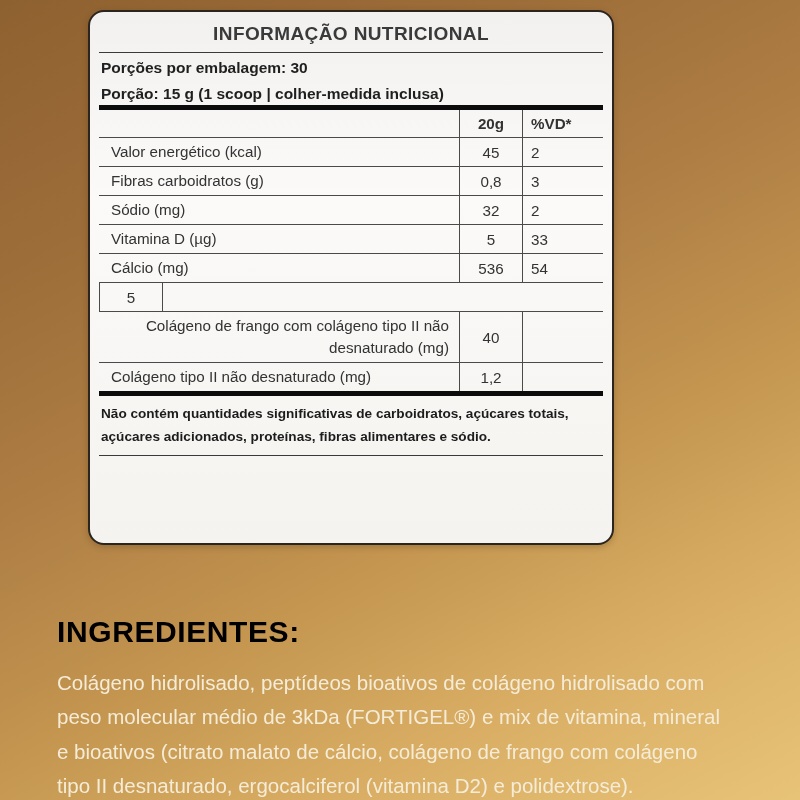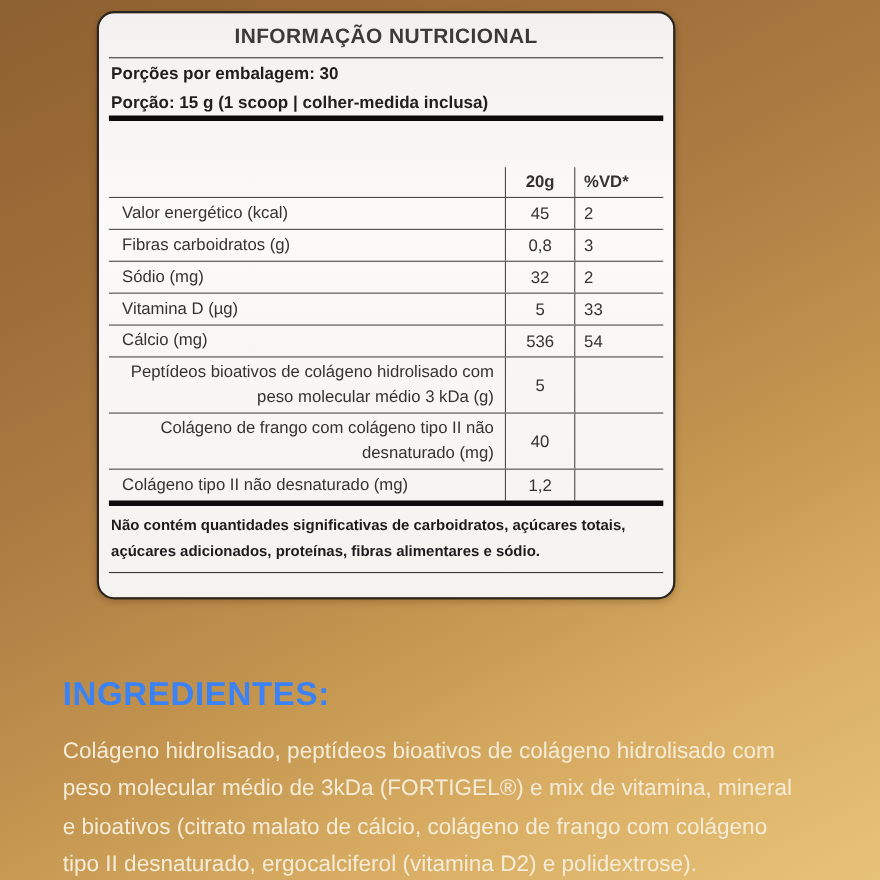--- a/index.html
+++ b/index.html
@@ -20,36 +20,36 @@
   }
   .label-title{
     text-align:center;font-weight:bold;font-size:19px;color:#3a3a3a;
     letter-spacing:.4px;padding:6px 0 7px;
   }
   .rule{border-top:1.6px solid #3a3a3a;height:0;}
   .serv{font-weight:bold;font-size:15.5px;color:#1f1f1f;padding:6px 2px 2px;}
   .serv:last-of-type{padding-bottom:6px;}
   .thickbar{height:5px;background:#0c0c0c;}
   .trow,.thead{display:flex;align-items:stretch;font-size:15.2px;color:#333;}
-  .thead{font-weight:bold;min-height:27px;margin-top:42px;}
+  .thead{font-weight:bold;min-height:27px;}
   .trow{border-top:1.4px solid #4a4a4a;min-height:28px;}
   .tlabel{flex:1;display:flex;align-items:center;padding:3px 10px 3px 12px;line-height:1.45;text-align:right;}
   .tval{width:62px;border-left:1.4px solid #4a4a4a;display:flex;align-items:center;justify-content:center;text-align:center;}
   .tvd{width:72px;border-left:1.4px solid #4a4a4a;display:flex;align-items:center;padding-left:8px;}
   .note{
     font-weight:bold;font-size:13.6px;color:#1c1c1c;line-height:1.7;
     padding:6px 2px 7px;
   }
   .footnote{
     font-weight:bold;font-size:13.2px;color:#2a2a2a;padding:8px 2px 10px;
   }
   
   .ingredients{position:absolute;left:57px;top:615px;width:690px;}
   .ing-title{
-    font-size:30px;font-weight:bold;color:#3b82f6;letter-spacing:.6px;
+    font-size:30px;font-weight:bold;color:#000000;letter-spacing:.6px;
   }
   .ing-text{
     margin-top:17px;font-size:20.5px;color:#f5ecd8;line-height:1.68;
     width:672px;
   }
 </style>
 </head>
 <body>
 
 <div class="card">
@@ -85,21 +85,20 @@
         <div class="tlabel">Vitamina D (µg)</div>
         <div class="tval">5</div>
         <div class="tvd">33</div>
       </div>
       <div class="trow">
         <div class="tlabel">Cálcio (mg)</div>
         <div class="tval">536</div>
         <div class="tvd">54</div>
       </div>
       <div class="trow">
-        <div class="tlabel">Peptídeos bioativos de colágeno hidrolisado com peso molecular médio 3 kDa (g)</div>
         <div class="tval">5</div>
         <div class="tvd"></div>
       </div>
       <div class="trow">
         <div class="tlabel">Colágeno de frango com colágeno tipo II não desnaturado (mg)</div>
         <div class="tval">40</div>
         <div class="tvd"></div>
       </div>
       <div class="trow">
         <div class="tlabel">Colágeno tipo II não desnaturado (mg)</div>

